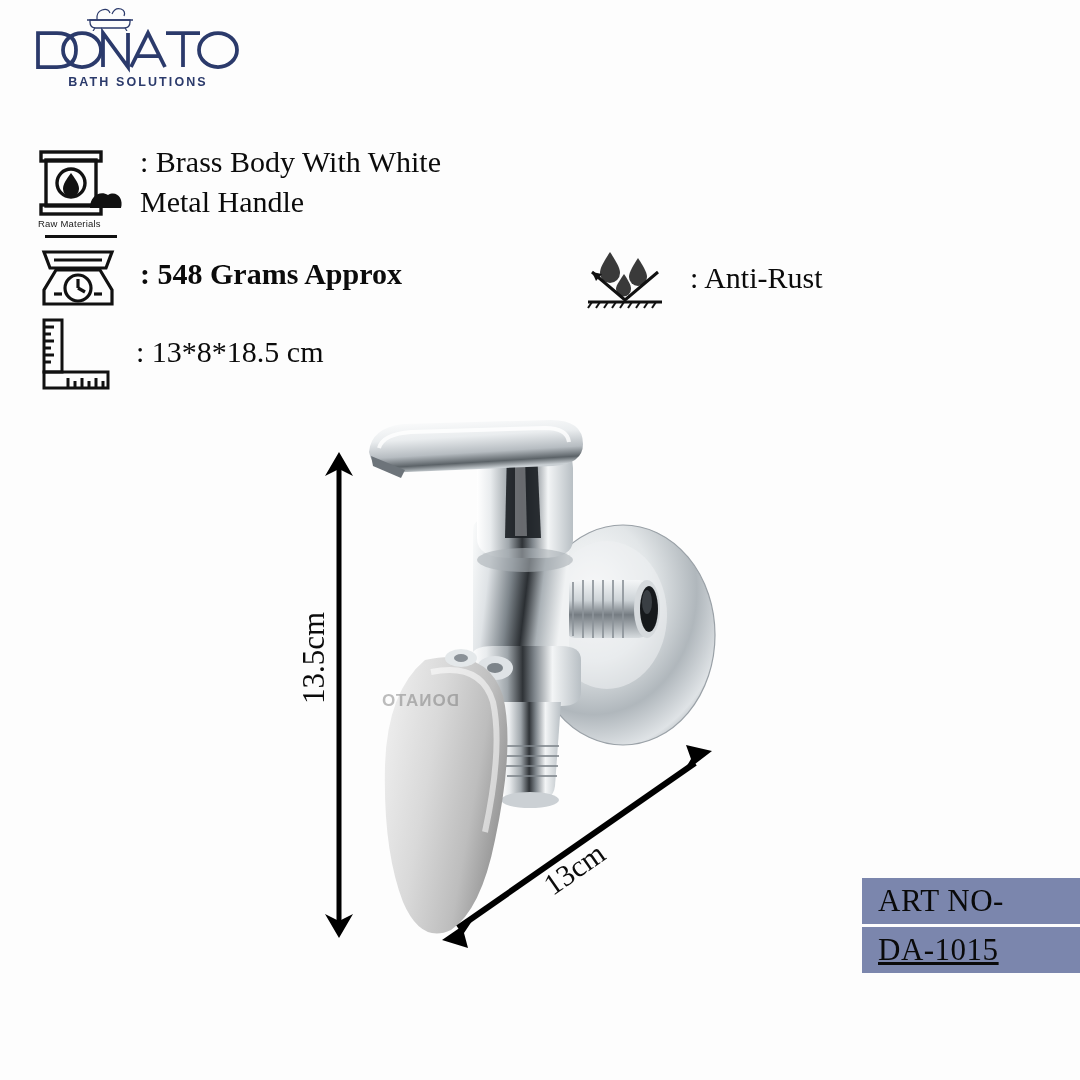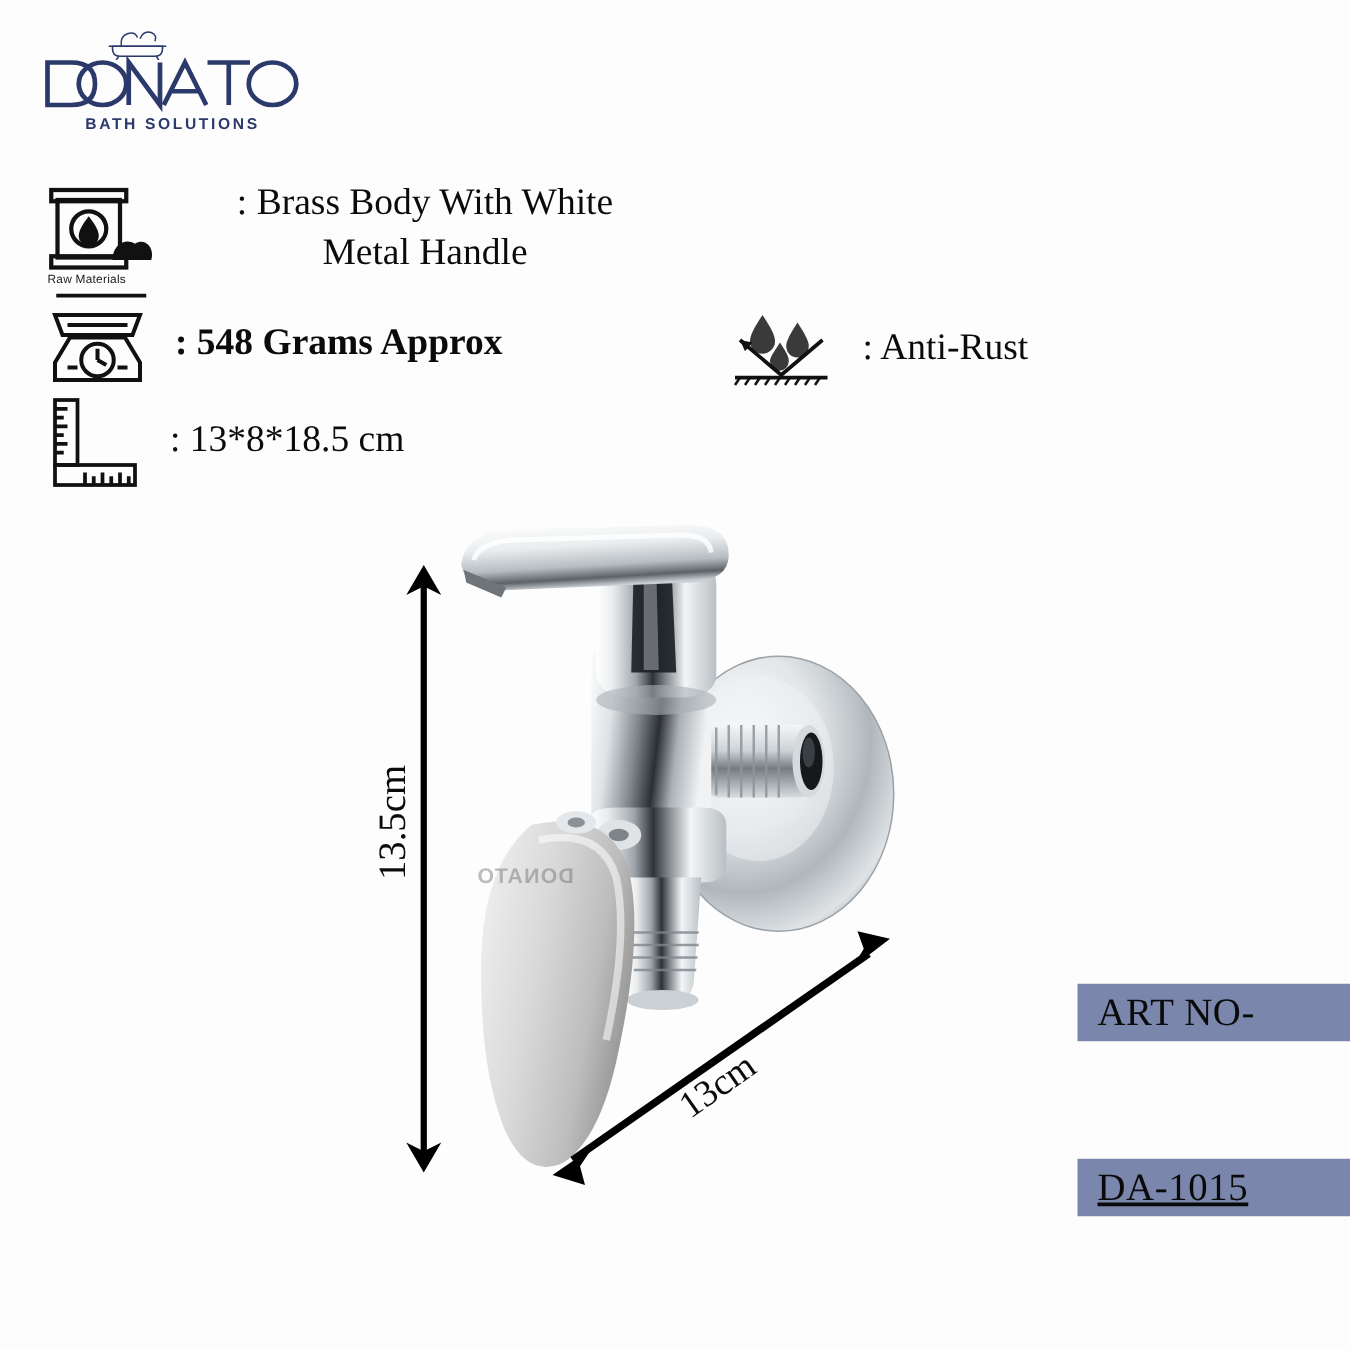--- a/index.html
+++ b/index.html
@@ -19,21 +19,21 @@
     position: relative;
     width: 1080px;
     height: 1080px;
     background: #fdfdfd;
   }
 
   
   .logo-block {
     position: absolute;
     left: 28px;
-    top: 22px;
+    top: 5px;
     width: 220px;
     height: 90px;
   }
   .logo-tub {
     position: absolute;
     left: 58px;
     top: 0px;
     width: 48px;
     height: 26px;
   }
@@ -67,21 +67,21 @@
     flex: 0 0 auto;
     display: block;
   }
   .spec-text {
     font-family: "Liberation Serif", serif;
     font-size: 30px;
     color: #0b0b0b;
     line-height: 1.32;
     white-space: pre-line;
   }
-  .spec-text.centered { text-align: center; }
+  .spec-text.centered { }
 
   #spec-raw      { left: 38px;  top: 146px; }
   #spec-weight   { left: 38px;  top: 248px; font-weight: bold; }
   #spec-dims     { left: 38px;  top: 318px; }
   #spec-install  { left: 608px; top: 158px; }
   #spec-rust     { left: 584px; top: 248px; }
 
   #spec-raw .spec-text     { width: 400px; margin-left: 16px; margin-top: -4px; }
   #spec-weight .spec-text  { margin-left: 22px; margin-top: 6px; }
   #spec-dims .spec-text    { margin-left: 22px; margin-top: 14px; }
@@ -158,21 +158,21 @@
     background: #7b86ad;
     display: flex;
     align-items: center;
     box-sizing: border-box;
     padding-left: 16px;
     font-family: "Liberation Serif", serif;
     font-size: 31px;
     color: #0a0a0a;
     letter-spacing: 0.5px;
   }
-  #badge-art-no { top: 787px; font-family: Liberation Serif, serif; }
+  #badge-art-no { top: 878px; font-family: Liberation Serif, serif; }
   #badge-art-value { top: 927px; text-decoration: underline; }
 </style>
 </head>
 <body>
 
 <div class="page">
 
   <div class="logo-block">
     <svg class="logo-tub" viewBox="0 0 96 52">
       <path d="M8 30 L88 30 L88 34 Q88 46 76 46 L20 46 Q8 46 8 34 Z" fill="none" stroke="#2b3a6b" stroke-width="2.6"></path>

